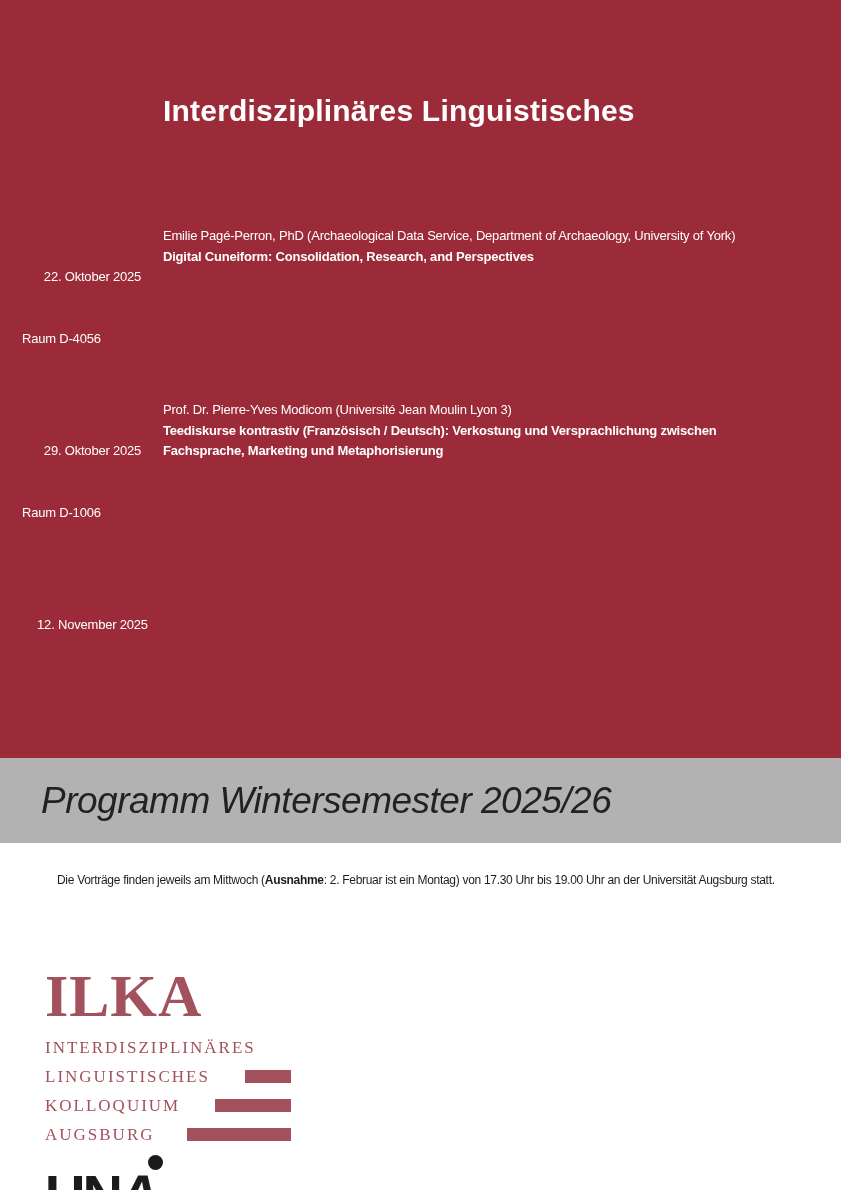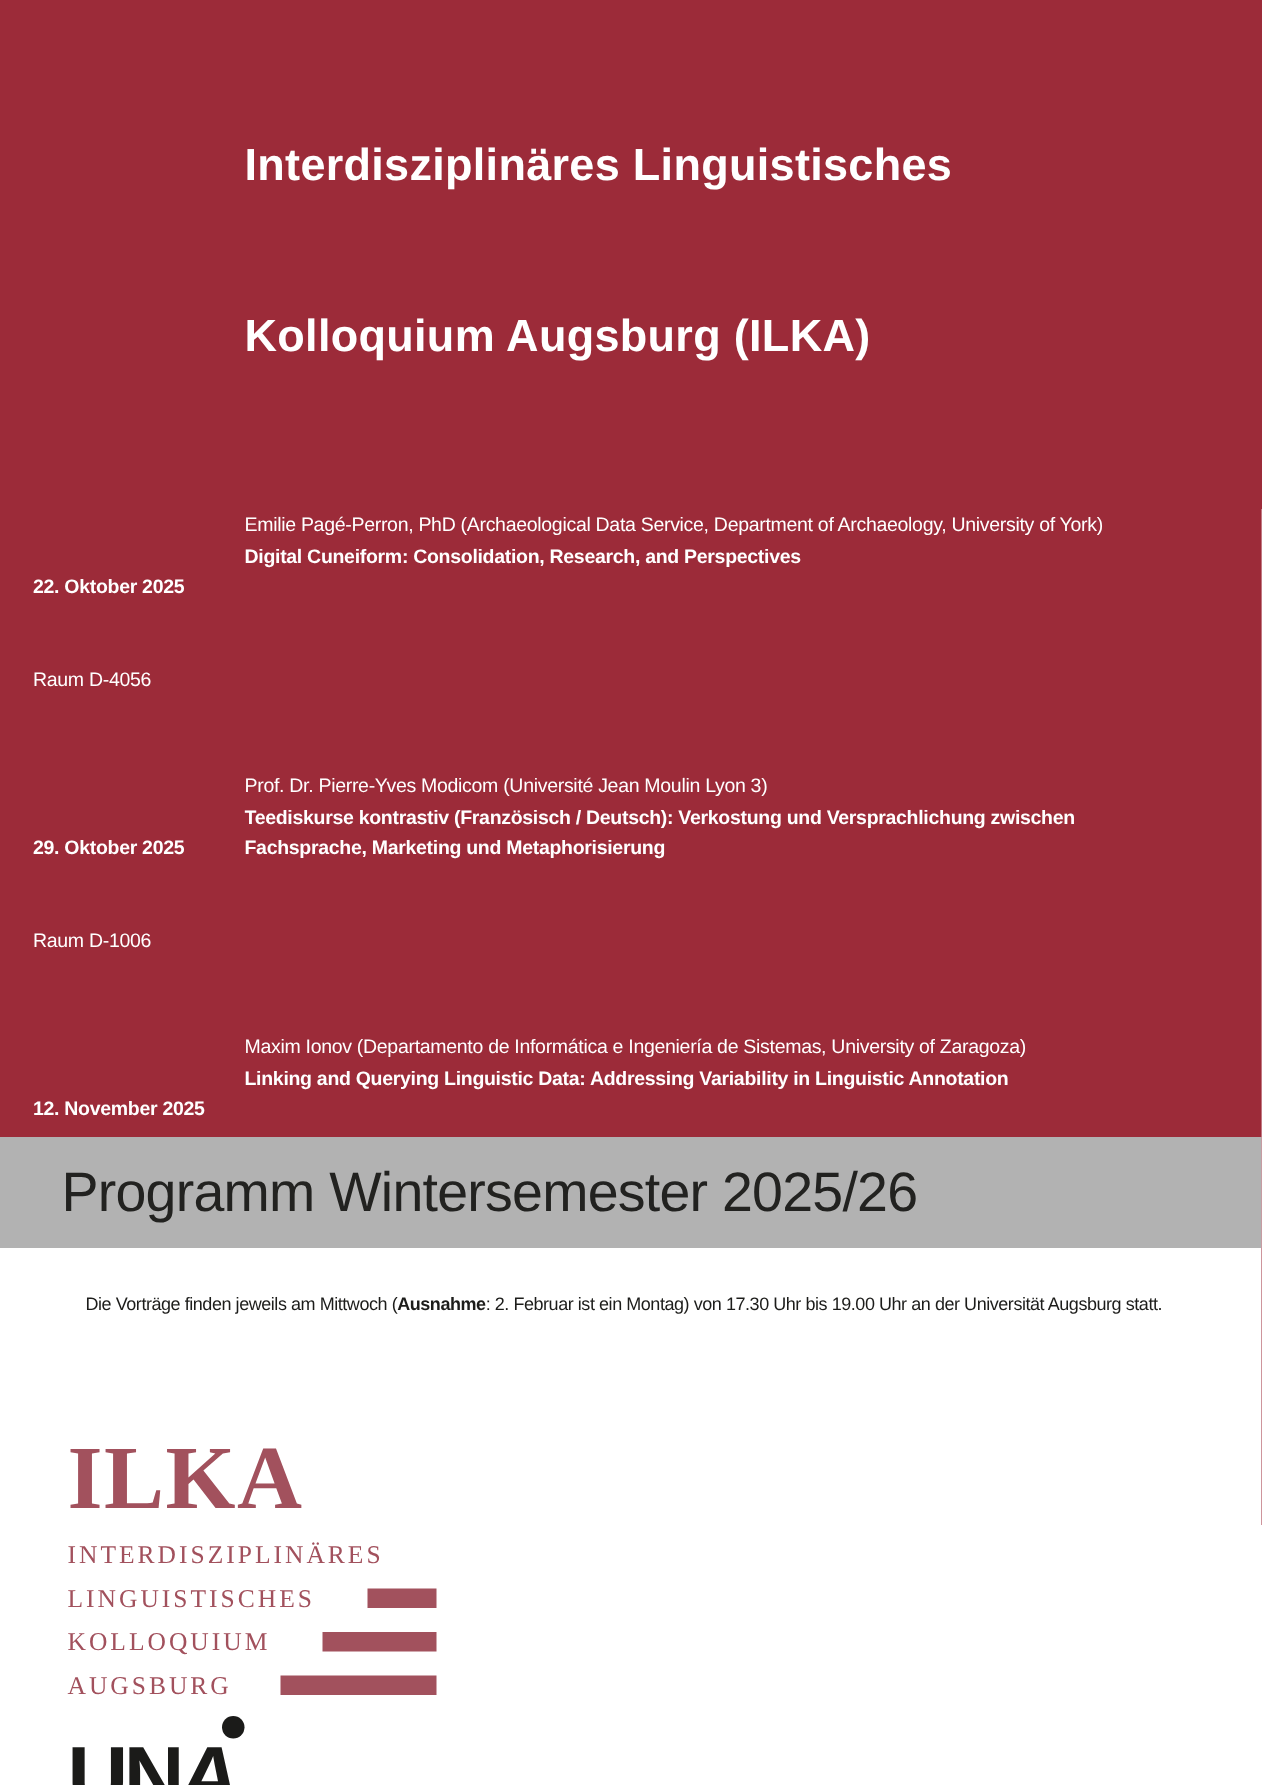--- a/index.html
+++ b/index.html
@@ -37,30 +37,31 @@
   }
   .talks-list { }
   .entry {
     display: flex;
     margin-bottom: 10px;
     font-size: 13px;
     line-height: 20.5px;
     letter-spacing: -0.2px;
   }
   .date-col { flex: 0 0 141px; width: 141px; white-space: pre; }
-  .entry-date { font-weight: bold; }
+  .entry-date { font-weight: normal; text-align: center; }
   .content-col { flex: 1; white-space: pre; overflow: hidden; }
   .talk-line { font-weight: bold; }
 
   
   .banner {
-    width: 841px; height: 74px;
+    width: 841px; height: 85px;
     background: var(--banner-gray, #b2b2b2);
     display: flex; align-items: center;
     padding-left: 41px;
+    font-style: italic;
   }
   .banner-text {
     font-size: 37px;
     font-weight: 400;
     color: #222220;
     letter-spacing: -0.5px;
   }
 
   
   .note {
@@ -133,21 +134,20 @@
     color: var(--ink, #1d1d1b);
     white-space: nowrap;
   }
 </style>
 </head>
 <body>
 
 <div class="maroon-section">
   <div class="main-title">
     <div>Interdisziplinäres Linguistisches</div>
-    <div>Kolloquium Augsburg (ILKA)</div>
   </div>
   <div class="talks-list">
   <div class="entry">
     <div class="date-col">
       <div class="entry-date">22. Oktober 2025</div>
       <div class="entry-room">Raum D-4056</div>
     </div>
     <div class="content-col"><div class="speaker-line">Emilie Pagé-Perron, PhD (Archaeological Data Service, Department of Archaeology, University of York)</div><div class="talk-line">Digital Cuneiform: Consolidation, Research, and Perspectives</div></div>
   </div>
 
@@ -157,21 +157,20 @@
       <div class="entry-room">Raum D-1006</div>
     </div>
     <div class="content-col"><div class="speaker-line">Prof. Dr. Pierre-Yves Modicom (Université Jean Moulin Lyon 3)</div><div class="talk-line">Teediskurse kontrastiv (Französisch / Deutsch): Verkostung und Versprachlichung zwischen</div><div class="talk-line">Fachsprache, Marketing und Metaphorisierung</div></div>
   </div>
 
   <div class="entry">
     <div class="date-col">
       <div class="entry-date">12. November 2025</div>
       
     </div>
-    <div class="content-col"><div class="speaker-line">Maxim Ionov (Departamento de Informática e Ingeniería de Sistemas, University of Zaragoza)</div><div class="talk-line">Linking and Querying Linguistic Data: Addressing Variability in Linguistic Annotation</div></div>
   </div>
 
 </div>
 </div>
 
 <div class="banner">
   <div class="banner-text">Programm Wintersemester 2025/26</div>
 </div>
 
 <p class="note"><span>Die Vorträge finden jeweils am Mittwoch (</span><b>Ausnahme</b><span>: 2. Februar ist ein Montag) von 17.30 Uhr bis 19.00 Uhr an der Universität Augsburg statt.</span></p>

